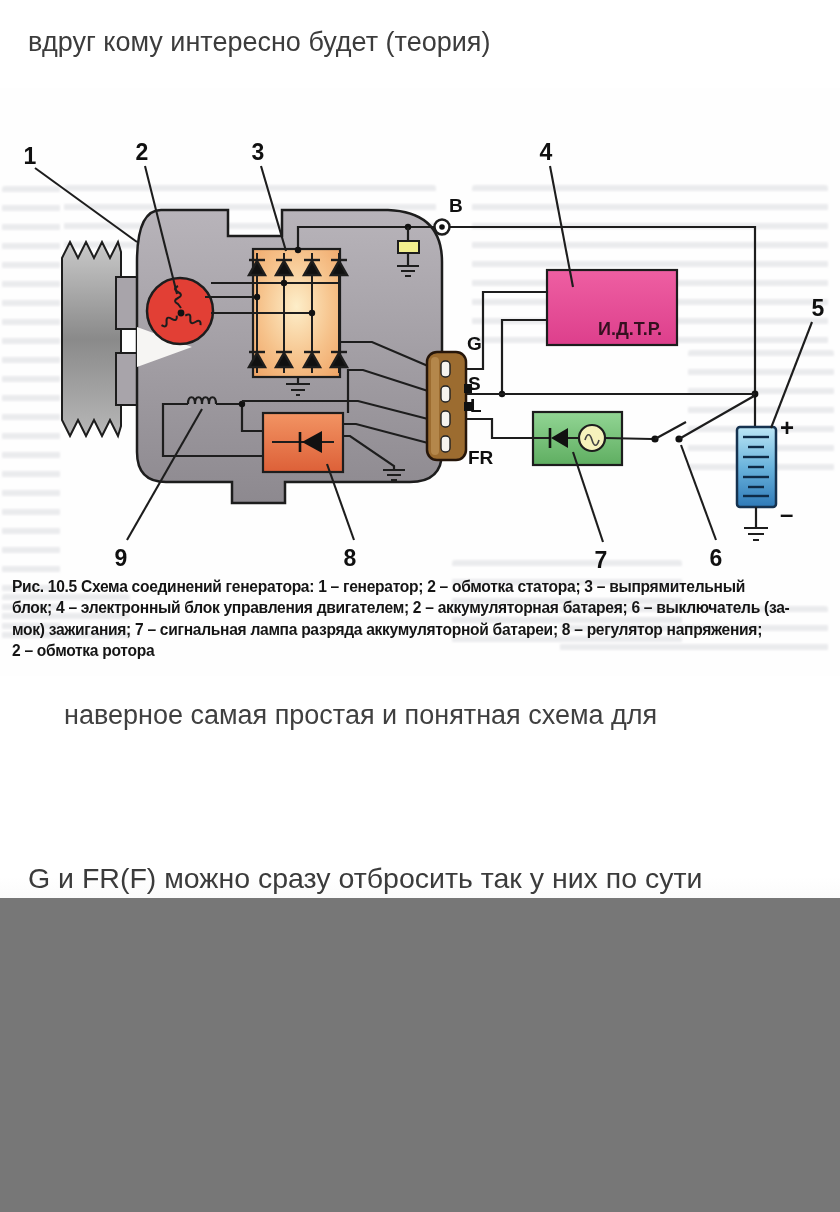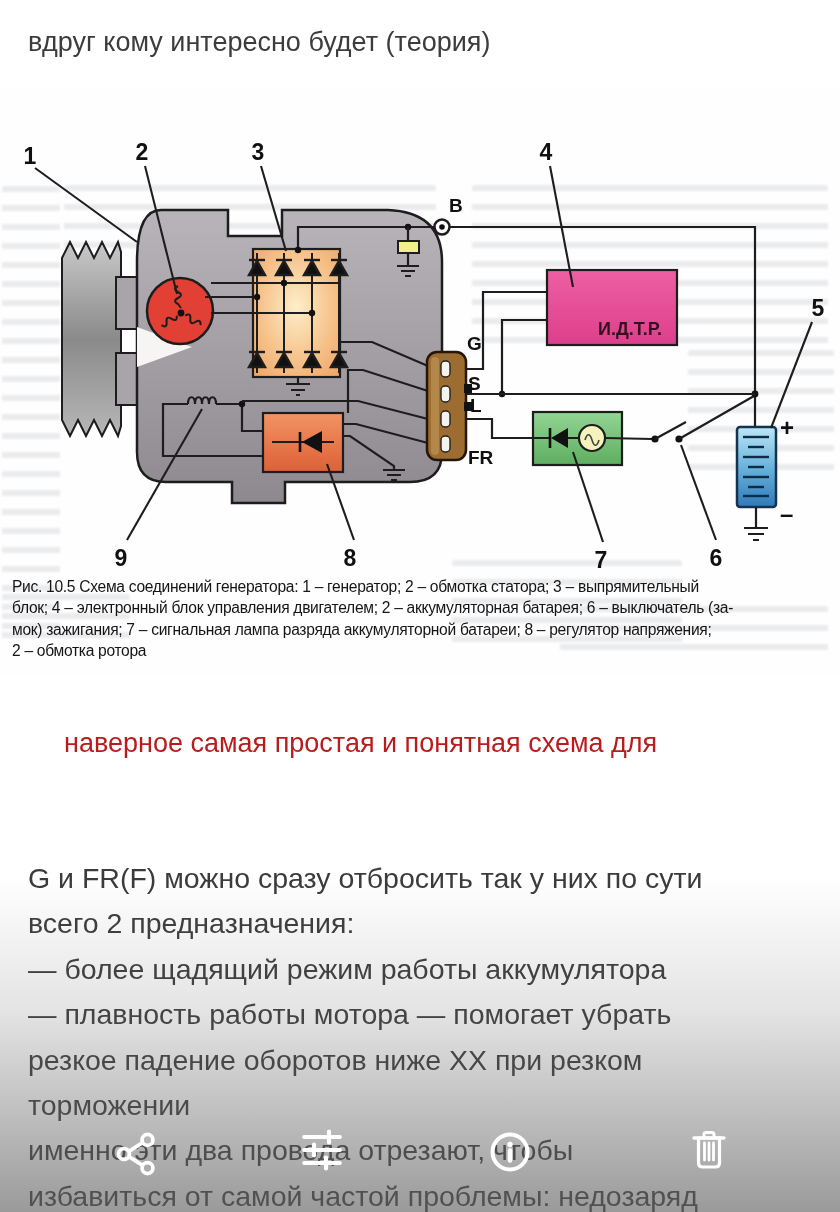--- a/index.html
+++ b/index.html
@@ -1,41 +1,41 @@
 <!DOCTYPE html>
 <html><head>
 <meta charset="utf-8">
 <style>
   html,body{margin:0;padding:0;background:#777;}
   .screen{
-    position:relative; width:840px; height:1212px; margin:0 auto;
+    position:relative; width:840px; height:898px; margin:0 auto;
     background:#ffffff; overflow:hidden;
     font-family:"Liberation Sans", sans-serif;
   }
   .heading{
     position:absolute; left:28px; top:27px;
     font-size:27px; color:#3c3c3c; white-space:nowrap;
   }
   
   .figure{position:absolute; left:0; top:88px; width:840px; height:588px; background:#fefefe;}
   .bleed{
     position:absolute;
     background-image:repeating-linear-gradient(180deg, rgba(104,110,126,.26) 0 6px, rgba(255,255,255,0) 6px 19px);
     filter:blur(1.2px); opacity:.5; border-radius:3px;
   }
   .diagram{position:absolute; left:0; top:-88px; width:840px; height:575px;}
   .caption{
     position:absolute; left:12px; top:488px; width:820px;
-    font-weight:normal; font-size:15.6px; line-height:21.3px;
+    font-weight:bold; font-size:15.6px; line-height:21.3px;
     letter-spacing:-0.3px; color:#151515; white-space:nowrap;
   }
   
   .quote{
     position:absolute; left:64px; top:694px;
-    font-size:27px; line-height:42px; color:#b91c1c; white-space:nowrap;margin-top:28px;
+    font-size:27px; line-height:42px; color:#404040; white-space:nowrap;
   }
   .bodytext{
     position:absolute; left:28px; top:856px;
     font-size:28.5px; line-height:45.4px; color:#3b3b3b; white-space:nowrap;
   }
   
   .scrim{
     position:absolute; left:0; top:876px; width:840px; height:336px;
     background:linear-gradient(180deg,
       rgba(110,110,110,0) 0%,

